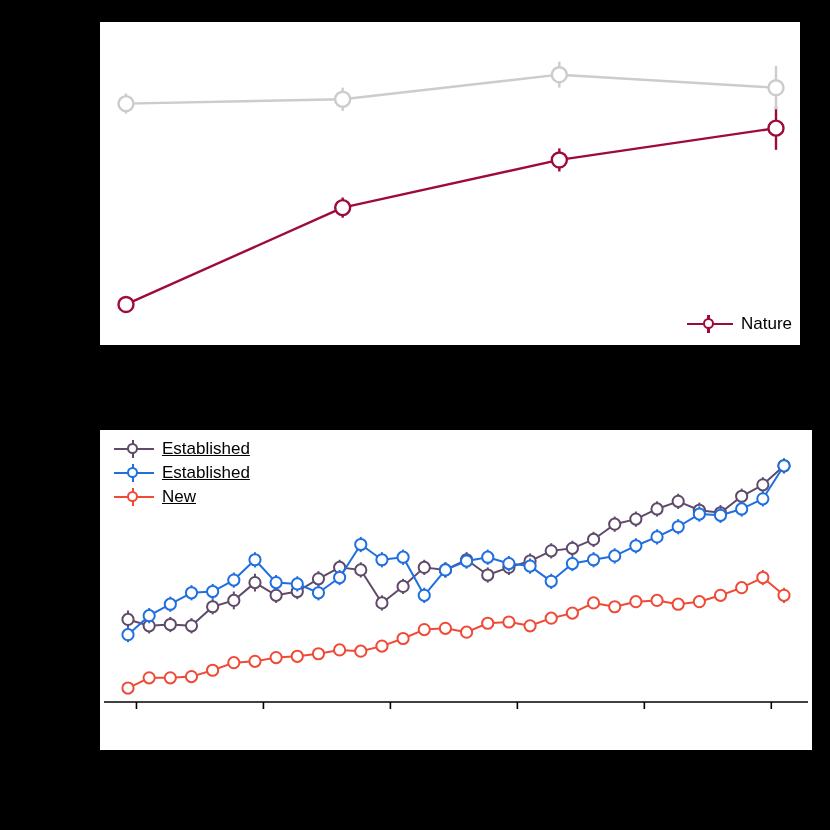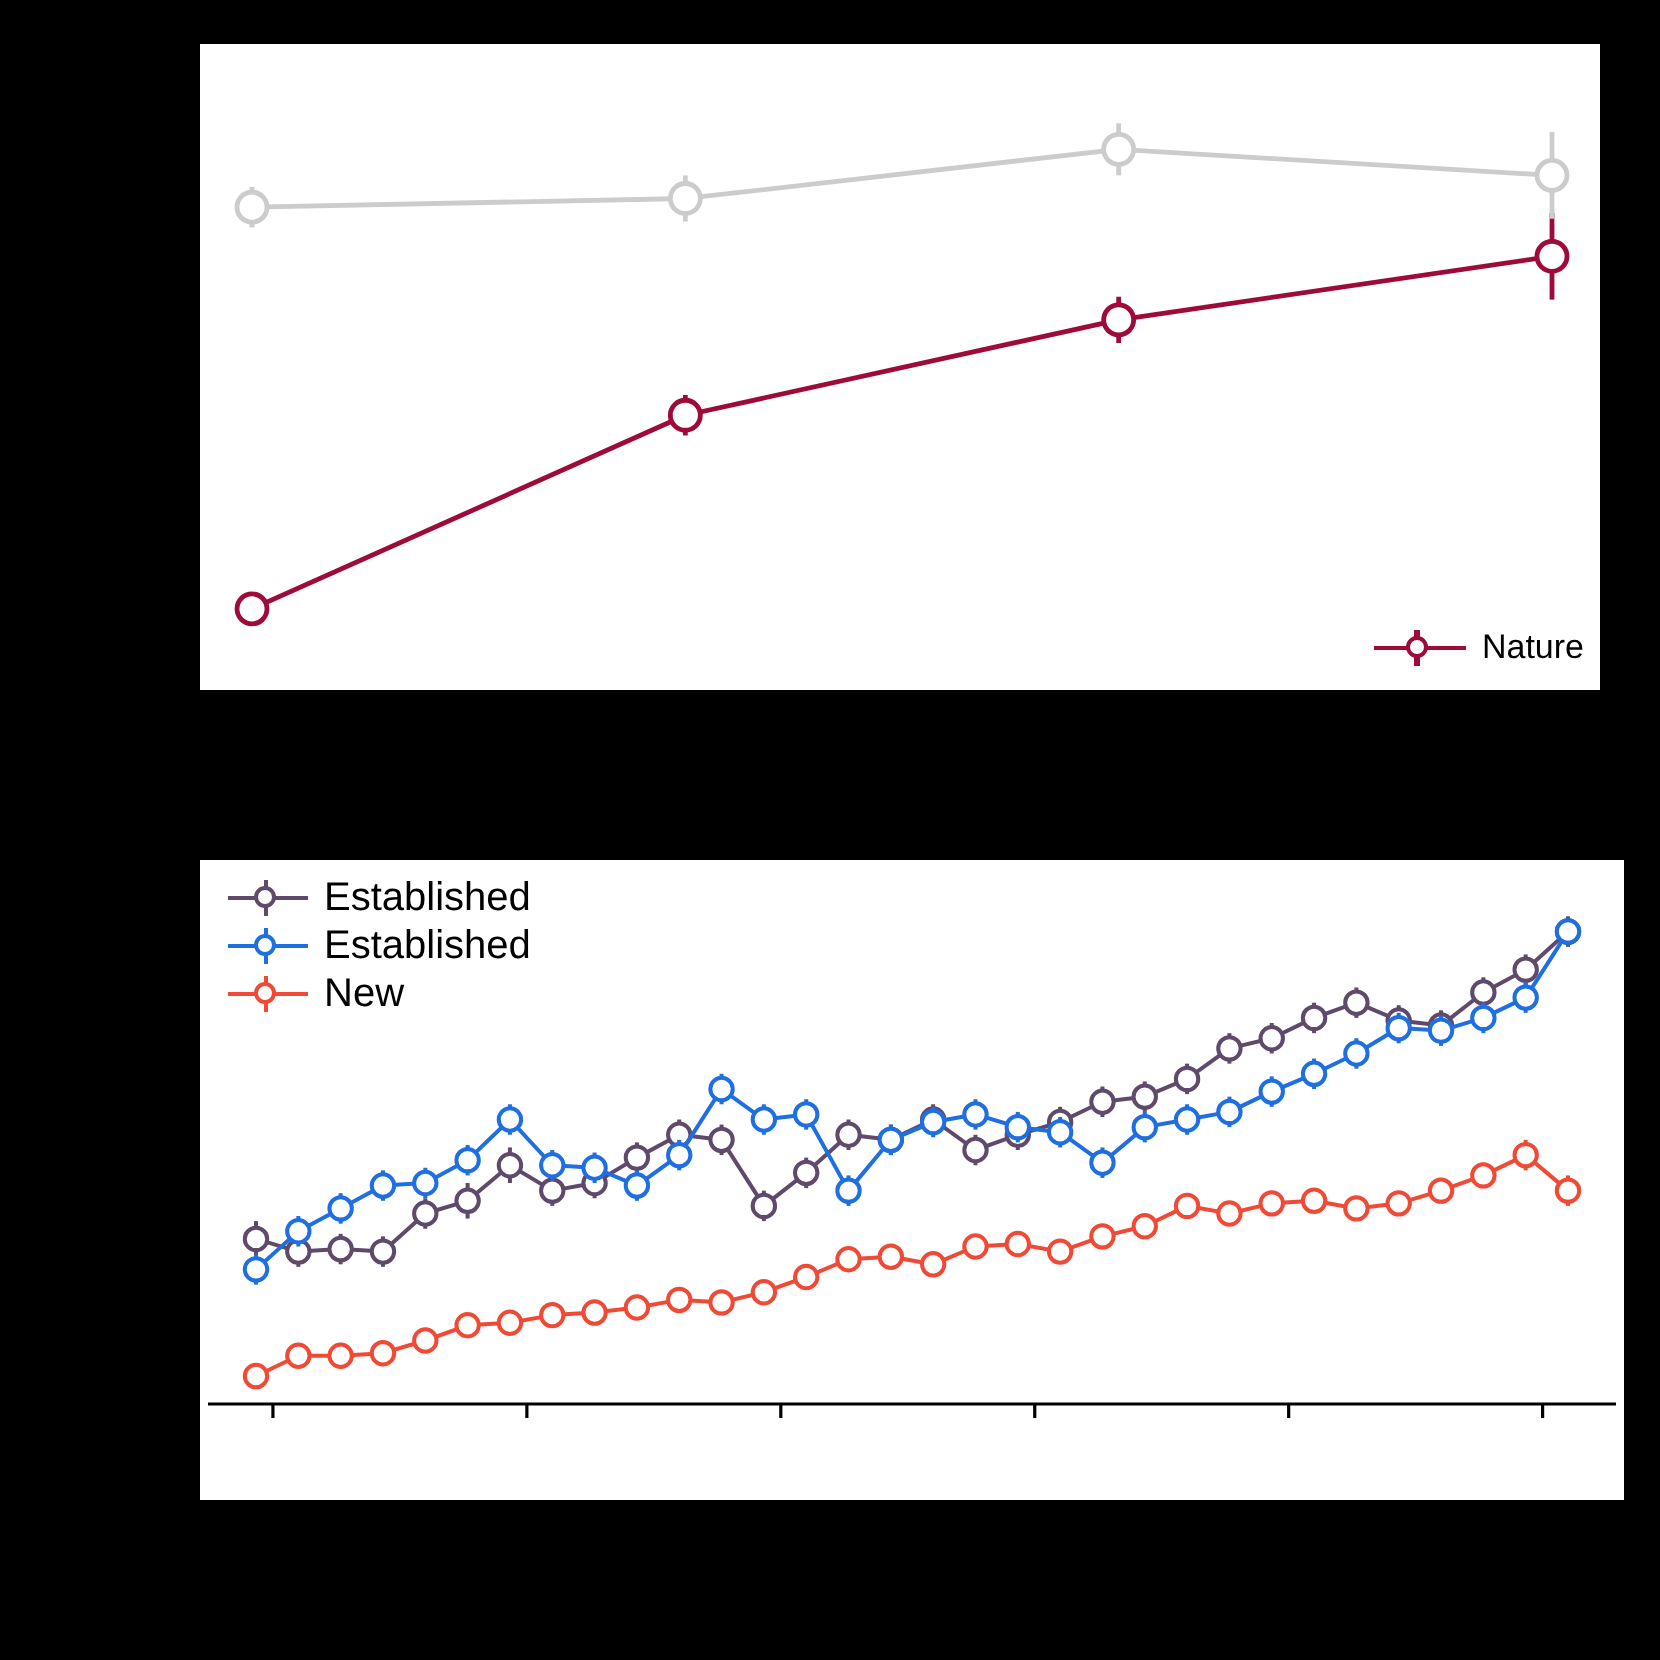--- a/index.html
+++ b/index.html
@@ -99,21 +99,21 @@
     height: 18px;
   }
   .legend-label {
     font-size: 17px;
     color: #000000;
     line-height: 18px;
   }
   #legend-b .legend-mark { width: 40px; }
   #legend-b .legend-mark .lm-dot { left: 13px; }
   #legend-b .legend-mark .lm-cap { left: 17.5px; }
-  #legend-b .legend-label { font-size: 20px; }
+  #legend-b .legend-label { font-size: 17px; text-decoration: underline; }
 </style>
 </head>
 <body>
 
 <div id="root">
 
   <div class="panel" id="panel-a">
     <svg class="plot-svg" id="svg-a" viewBox="0 0 700 323" preserveAspectRatio="none">
         <g>
           <path d="M26 282.435L242.66666666666666 185.62L459.3333333333333 137.935L676 106.14500000000001" fill="none" stroke="#9e0b38" stroke-width="2.4" stroke-linejoin="round" stroke-linecap="round"></path>

